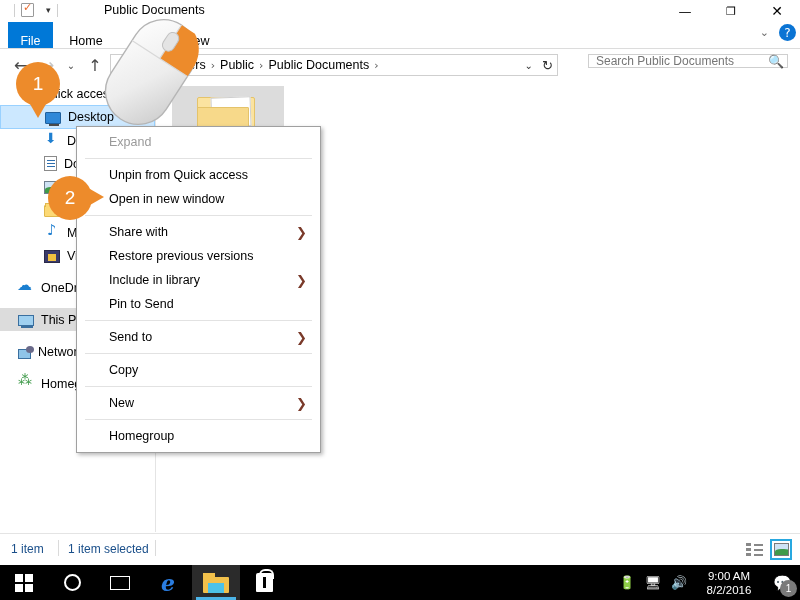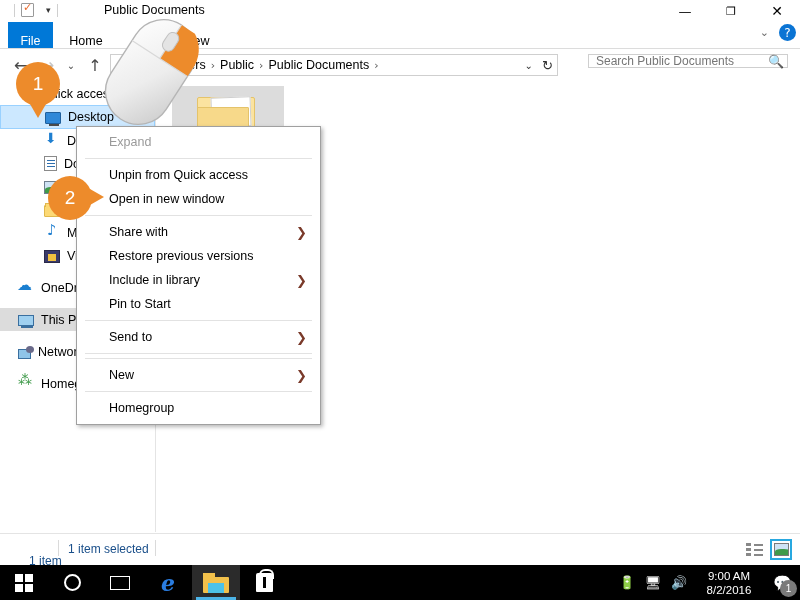--- a/index.html
+++ b/index.html
@@ -227,21 +227,21 @@
   .ctxsep { height: 1px; background: #e2e2e2; margin: 4px 8px 4px 8px; }
 
   
   .statusbar {
     position: absolute; top: 533px; left: 0; width: 800px; height: 32px;
     background: #ffffff; border-top: 1px solid #e4e4e4;
   }
   .status-text {
     position: absolute; top: 8px; font-size: 12px; color: #1a4f8a;
   }
-  .status-items { left: 29px; margin-top: 12px; }
+  .status-items { left: 11px; }
   .status-sel { left: 68px; }
   .status-div { position: absolute; top: 6px; width: 1px; height: 16px; background: #dadada; }
   .sd1 { left: 58px; } .sd2 { left: 155px; }
   .viewbtns { position: absolute; right: 8px; top: 5px; display: flex; gap: 5px; }
   .viewbtn {
     width: 22px; height: 21px; display: flex; align-items: center; justify-content: center;
   }
   .viewbtn.active { border: 2px solid #28a8e0; }
   .vb-details { position: relative; width: 17px; height: 13px; }
   .vb-details::before {
@@ -487,27 +487,28 @@
     <div class="ctxsep"></div>
     <div class="ctxitem">
       <span>Share with</span>
       <span class="submore">❯</span>
     </div>
     <div class="ctxitem">Restore previous versions</div>
     <div class="ctxitem">
       <span>Include in library</span>
       <span class="submore">❯</span>
     </div>
-    <div class="ctxitem">Pin to Start</div>
+    <div class="ctxitem">Pin to Send</div>
     <div class="ctxsep"></div>
     <div class="ctxitem">
       <span>Send to</span>
       <span class="submore">❯</span>
     </div>
     <div class="ctxsep"></div>
+    <div class="ctxitem">Copy</div>
     <div class="ctxsep"></div>
     <div class="ctxitem">
       <span>New</span>
       <span class="submore">❯</span>
     </div>
     <div class="ctxsep"></div>
     <div class="ctxitem">Homegroup</div>
   </div>
 
   <div class="statusbar">

